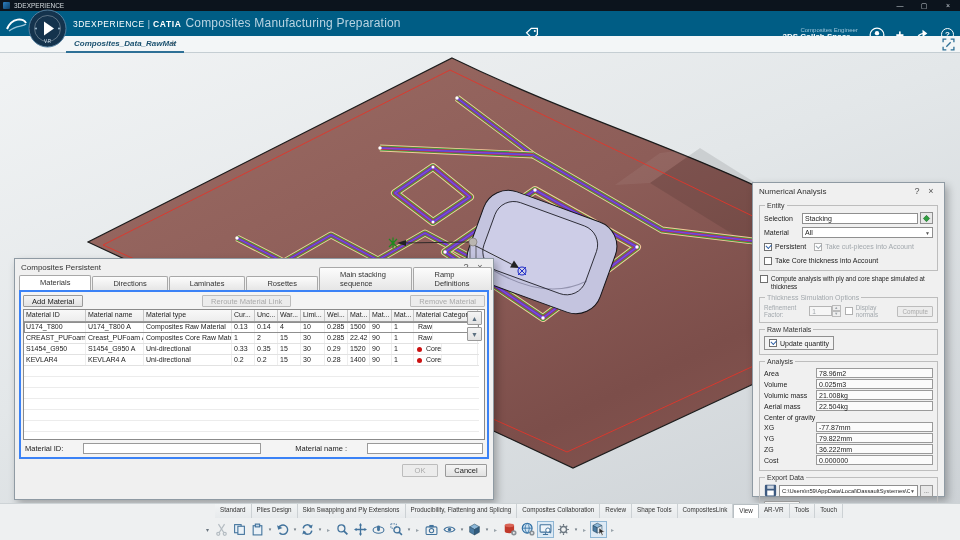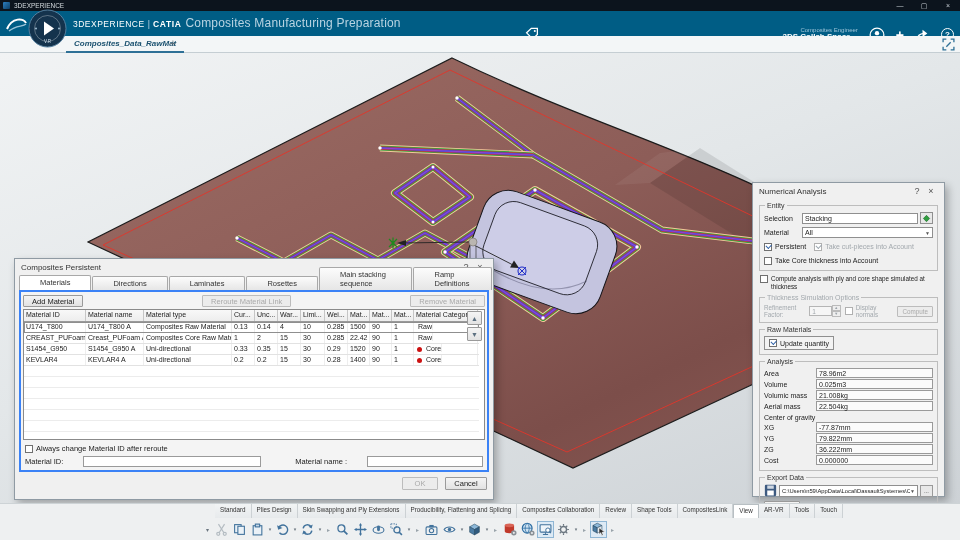--- a/index.html
+++ b/index.html
@@ -416,24 +416,20 @@
             <span class="c12"><i class="dot show"></i><span>Core</span></span>
           </div>
 
       </div>
       <div class="rowbtns">
         <span class="btn">▲</span>
         <span class="btn">▼</span>
       </div>
     </div>
     <div class="pfoot">
-      <div class="cbrow">
-          <span class="cb"></span>
-          <span>Always change Material ID after reroute</span>
-        </div>
       <div class="fieldrow">
         <span>Material ID:</span>
         <input style="width: 178px;">
         <span style="margin-left:14px">Material name :</span>
         <input style="flex: 1 1 0%;">
       </div>
     </div>
   </div>
   <div class="dlgbtns">
     <span class="btn disabled" style="width:36px">OK</span>

